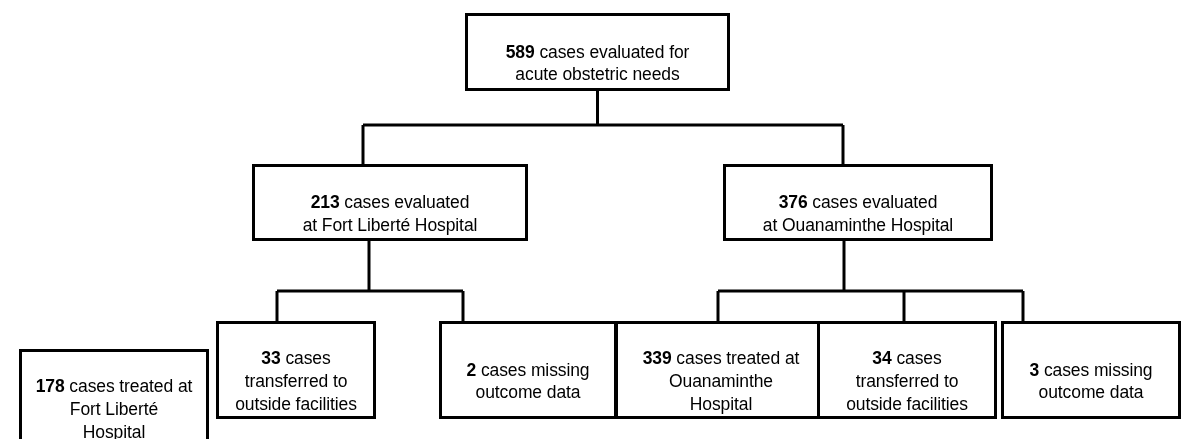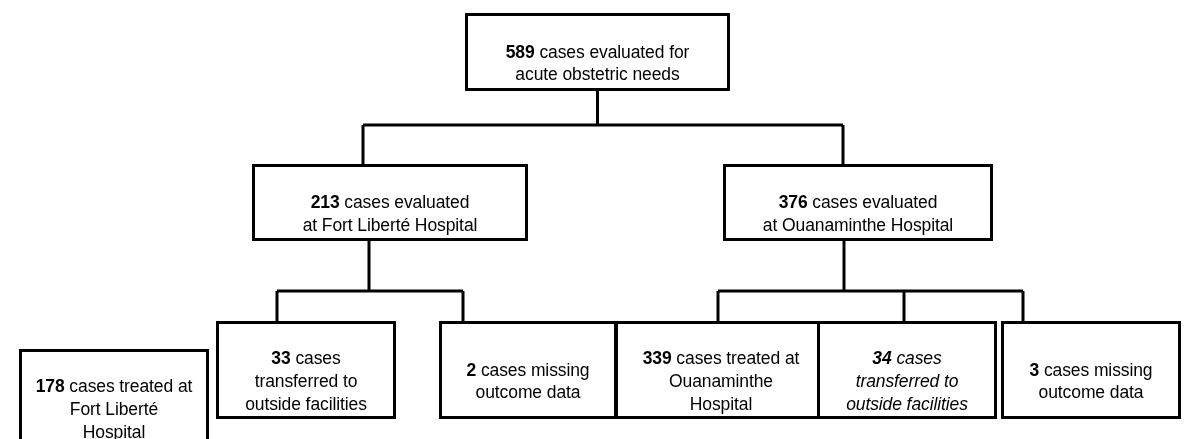--- a/index.html
+++ b/index.html
@@ -91,21 +91,21 @@
   </div>
 
   <div class="node" style="left: 19px; top: 321px; width: 190px; height: 98px; border-color: rgb(0, 0, 0); color: rgb(0, 0, 0); margin-top: 28px;">
     <span class="node-text">
       <span class="count">178</span><span> cases treated at
 Fort Liberté
 Hospital</span>
     </span>
   </div>
 
-  <div class="node" style="left: 216px; top: 321px; width: 180px; height: 98px; border-color: rgb(0, 0, 0); color: rgb(0, 0, 0);">
+  <div class="node" style="left: 216px; top: 321px; width: 160px; height: 98px; border-color: rgb(0, 0, 0); color: rgb(0, 0, 0);">
     <span class="node-text">
       <span class="count">33</span><span> cases
 transferred to
 outside facilities</span>
     </span>
   </div>
 
   <div class="node" style="left: 403px; top: 321px; width: 178px; height: 98px; border-color: rgb(0, 0, 0); color: rgb(0, 0, 0); margin-left: 36px;">
     <span class="node-text">
       <span class="count">2</span><span> cases missing
@@ -114,21 +114,21 @@
   </div>
 
   <div class="node" style="left: 615px; top: 321px; width: 212px; height: 98px; border-color: rgb(0, 0, 0); color: rgb(0, 0, 0);">
     <span class="node-text">
       <span class="count">339</span><span> cases treated at
 Ouanaminthe
 Hospital</span>
     </span>
   </div>
 
-  <div class="node" style="left: 817px; top: 321px; width: 180px; height: 98px; border-color: rgb(0, 0, 0); color: rgb(0, 0, 0); font-style: italic;">
+  <div class="node" style="left: 817px; top: 321px; width: 180px; height: 98px; border-color: rgb(0, 0, 0); color: rgb(0, 0, 0);">
     <span class="node-text">
       <span class="count">34</span><span> cases
 transferred to
 outside facilities</span>
     </span>
   </div>
 
   <div class="node" style="left: 1001px; top: 321px; width: 180px; height: 98px; border-color: rgb(0, 0, 0); color: rgb(0, 0, 0);">
     <span class="node-text">
       <span class="count">3</span><span> cases missing

